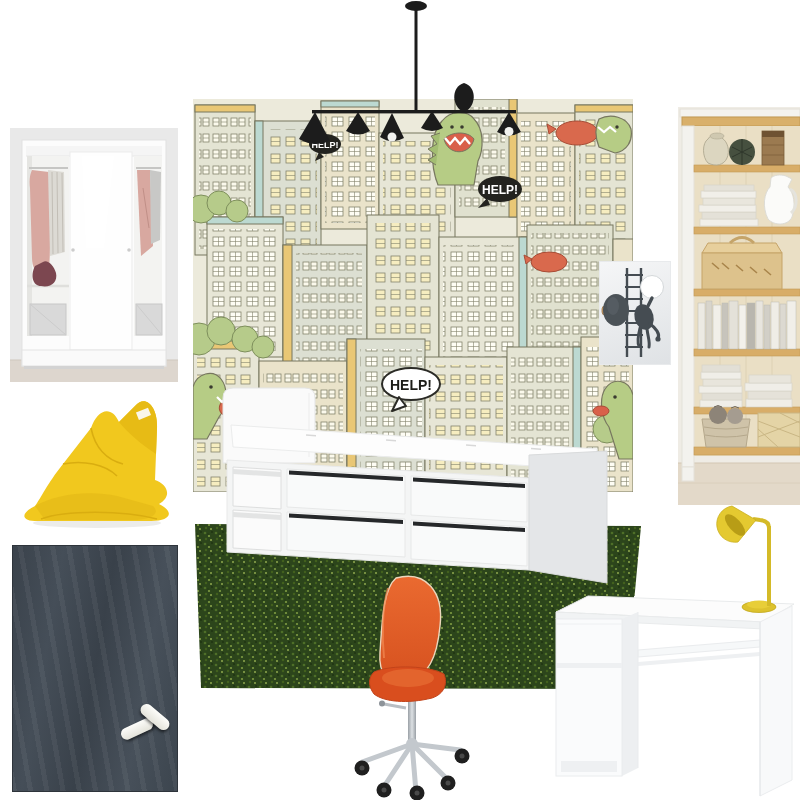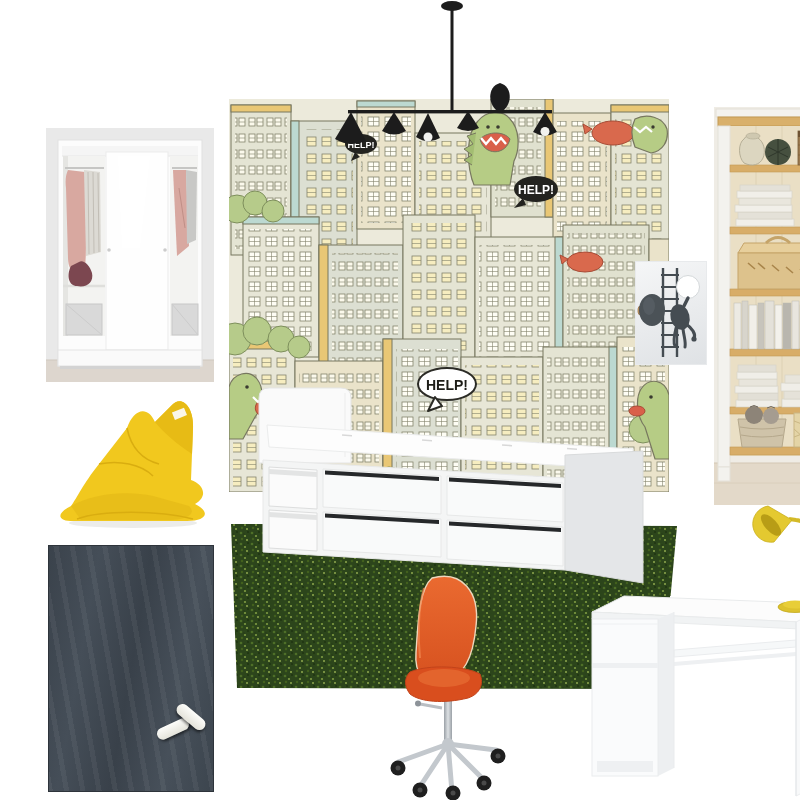--- a/index.html
+++ b/index.html
@@ -1,18 +1,18 @@
 <!DOCTYPE html>
 <html><head>
 <meta charset="utf-8">
 <style>
   html,body{margin:0;padding:0;background:#ffffff;}
   .board{position:relative;width:800px;height:800px;background:#fff;overflow:hidden;
          font-family:"Liberation Sans",sans-serif;}
-  .item{position:absolute;margin-left:36px;}
+  .item{position:absolute;}
   svg{display:block;}
   text{font-family:"Liberation Sans",sans-serif;font-weight:bold;}
   
   .chalkboard{background:
     repeating-linear-gradient(80deg, rgba(255,255,255,.05) 0 5px, rgba(255,255,255,0) 5px 16px),
     linear-gradient(100deg,#3a424b 0%,#454e58 25%,#39414a 50%,#47505a 75%,#3c454e 100%);
     box-shadow:inset 0 0 0 1px #2e343b;}
   .chalk{position:absolute;width:34px;height:12px;border-radius:6px;
     background:linear-gradient(#fdfdfa,#e4e3da);box-shadow:1px 2px 3px rgba(0,0,0,.55);}
   

